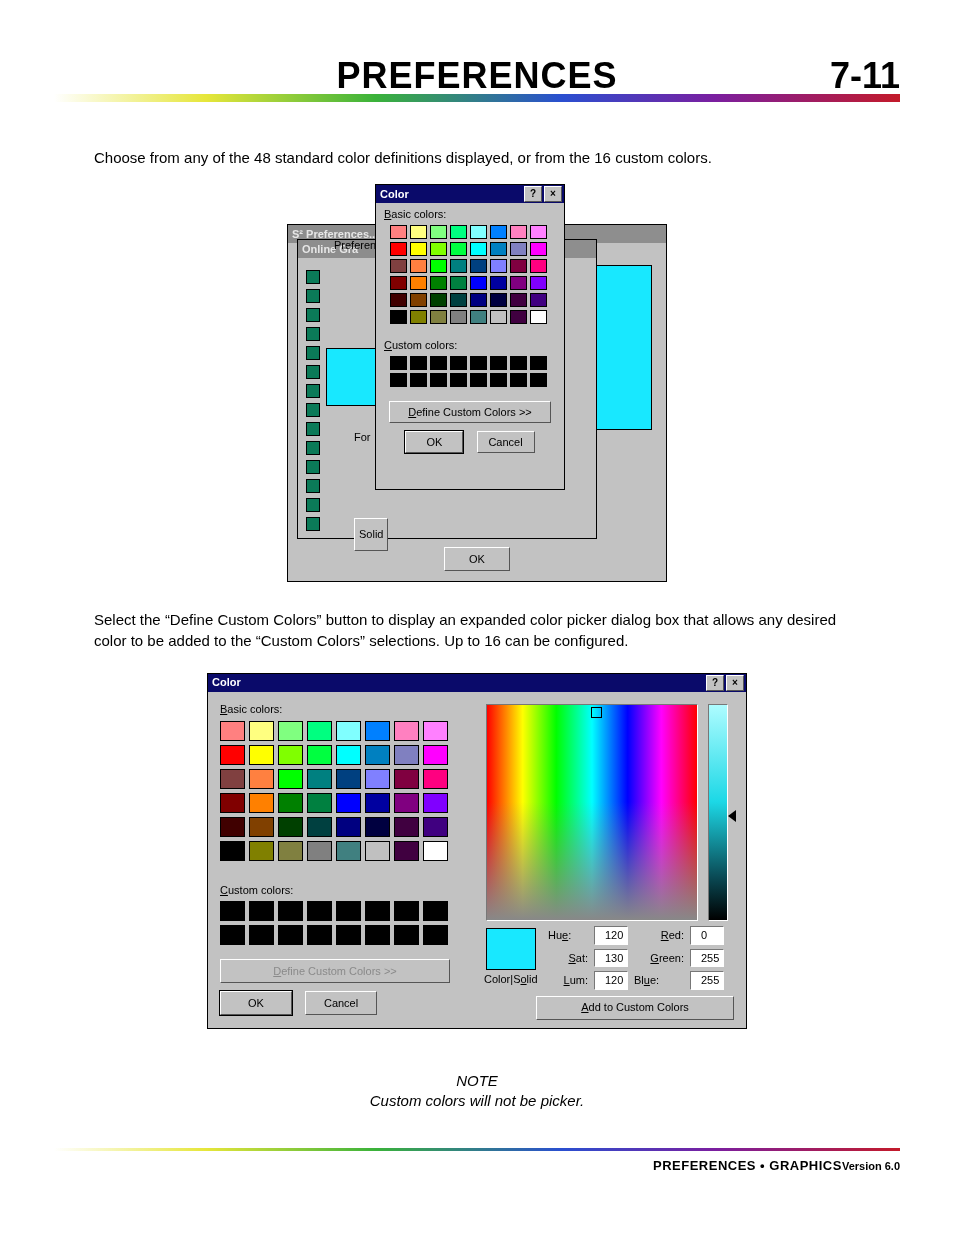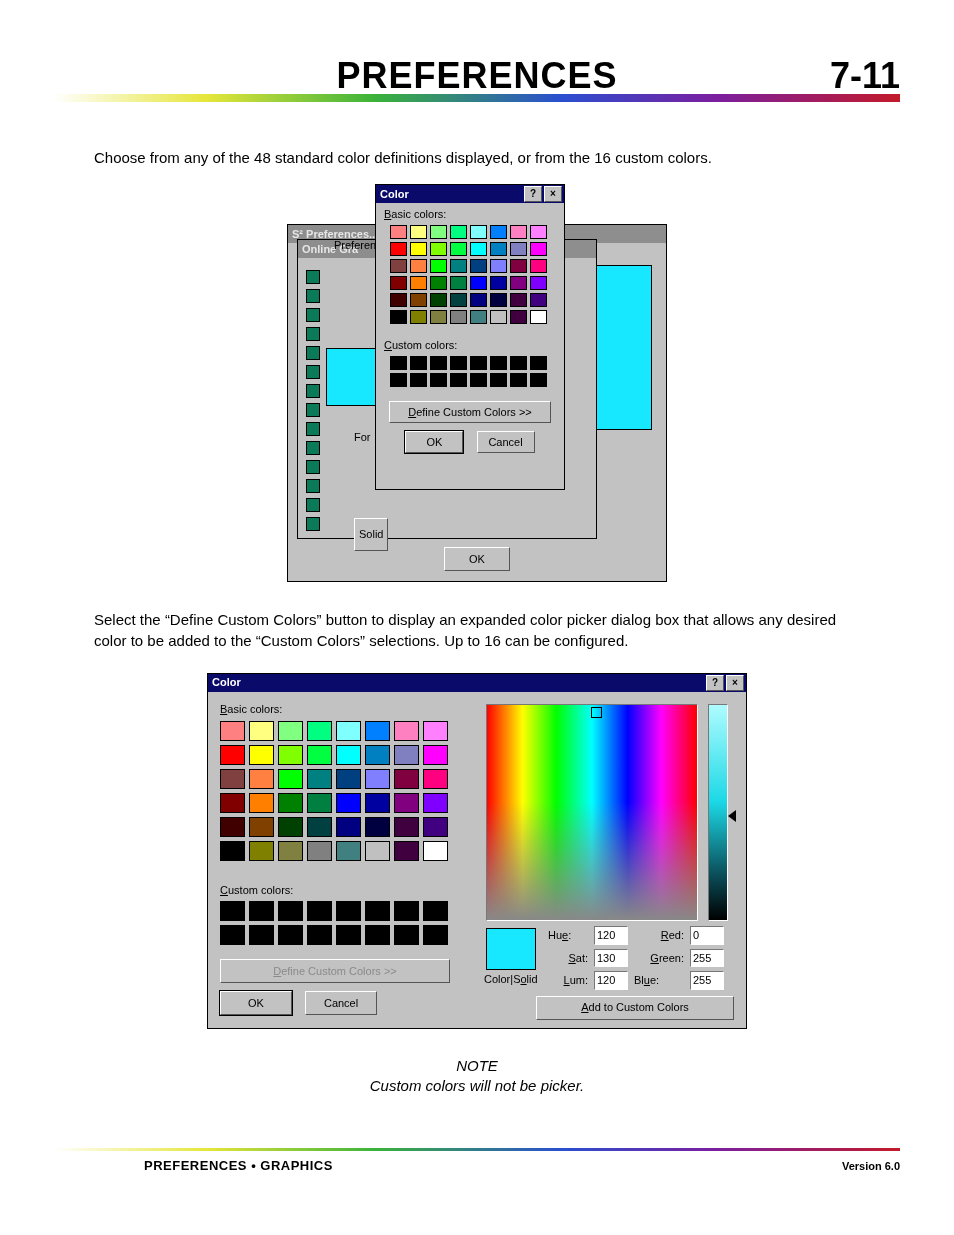--- a/index.html
+++ b/index.html
@@ -31,21 +31,21 @@
   .ul{text-decoration:underline}
   .btn{background:#c2c2c2;border-top:1.5px solid #fff;border-left:1.5px solid
     #fff;border-right:1.5px solid #555;border-bottom:1.5px solid #555;
     display:inline-flex;align-items:center;justify-content:center;
     font-size:11px}
   .btn.def{box-shadow:0 0 0 1px #000}
   .disabled{color:#8a8a8a}
   .sw{border:1px solid #000;box-sizing:border-box}
   .inset{border-top:1px solid #777;border-left:1px solid #777;
     border-right:1px solid #fff;border-bottom:1px solid #fff;
-    background:#fff;box-sizing:border-box;font-size:11px;padding:1px 2px}
+    background:#fff;box-sizing:border-box;font-size:11px;padding:1px 10px}
 
   
   .fig1{width:380px;height:398px;margin:16px auto 0;position:relative}
   .fig1 .back{position:absolute;left:0;top:40px;width:380px;height:358px}
   .fig1 .back .titlebar{background:#6a6a6a}
   .fig1 .mid{position:absolute;left:10px;top:55px;width:300px;height:300px}
   .fig1 .mid .titlebar{background:#6a6a6a}
   .fig1 .front{position:absolute;left:88px;top:0;width:190px;height:306px}
   .fig1 .front .titlebar{background:#0a0a6a}
   .stripcol{display:flex;flex-direction:column;gap:5px;padding:6px 4px}
@@ -73,27 +73,27 @@
         #f0f 83%,#f00 100%)}
   .lumbar{position:absolute;left:500px;top:30px;width:18px;height:215px;
     border-top:1px solid #777;border-left:1px solid #777;
     border-right:1px solid #fff;border-bottom:1px solid #fff;
     background:linear-gradient(180deg,#aefcff 0%,#1cd8e6 45%,#0a4a55 80%,
       #000 100%)}
   .lumptr{position:absolute;left:520px;width:0;height:0;border-top:6px solid
     transparent;border-bottom:6px solid transparent;border-right:8px solid
     #000}
 
-  .note{text-align:center;font-style:italic;margin-top:27px}
+  .note{text-align:center;font-style:italic;margin-top:42px}
 
   .footer{position:absolute;left:54px;right:54px;bottom:60px}
   .footer-rule{height:3px;background:linear-gradient(90deg,#fff 0%,
     #e6e63a 18%,#3ab23a 38%,#2a4fd0 60%,#7a1fa0 78%,#c31a2a 100%)}
   .footer-row{display:flex;align-items:center;margin-top:6px}
-  .footer-center{flex:1;text-align:left;font-family:'Arial Black',Impact,
+  .footer-center{flex:1;text-align:right;font-family:'Arial Black',Impact,
     sans-serif;font-weight:900;font-size:13px;letter-spacing:.5px}
   .footer-right{font-family:'Arial Black',Impact,sans-serif;font-weight:900;
     font-size:11px}
 </style>
 </head>
 <body>
 
 <div class="page">
 
   <div class="hdr-wrap">

